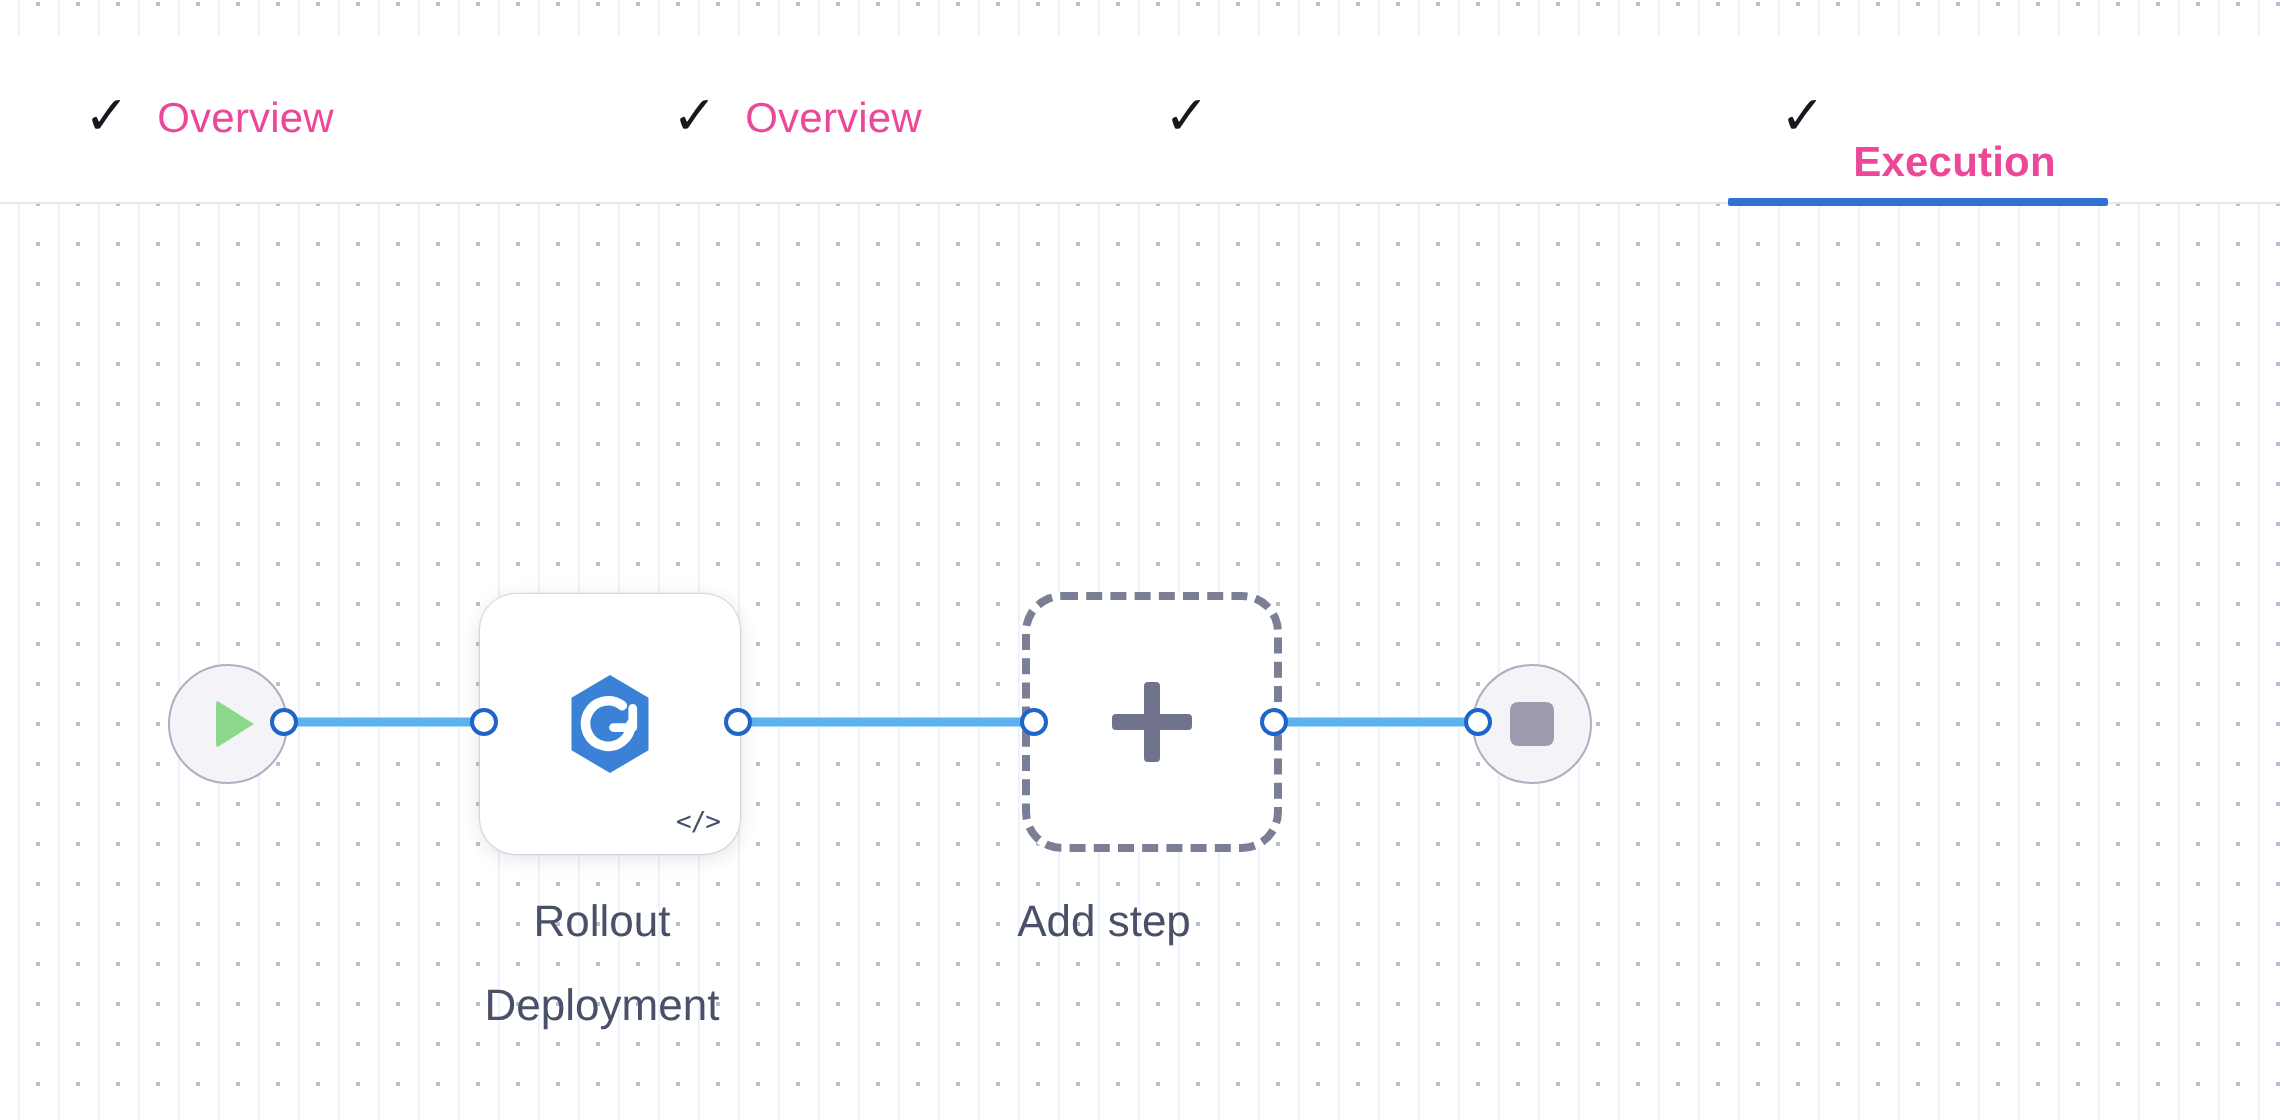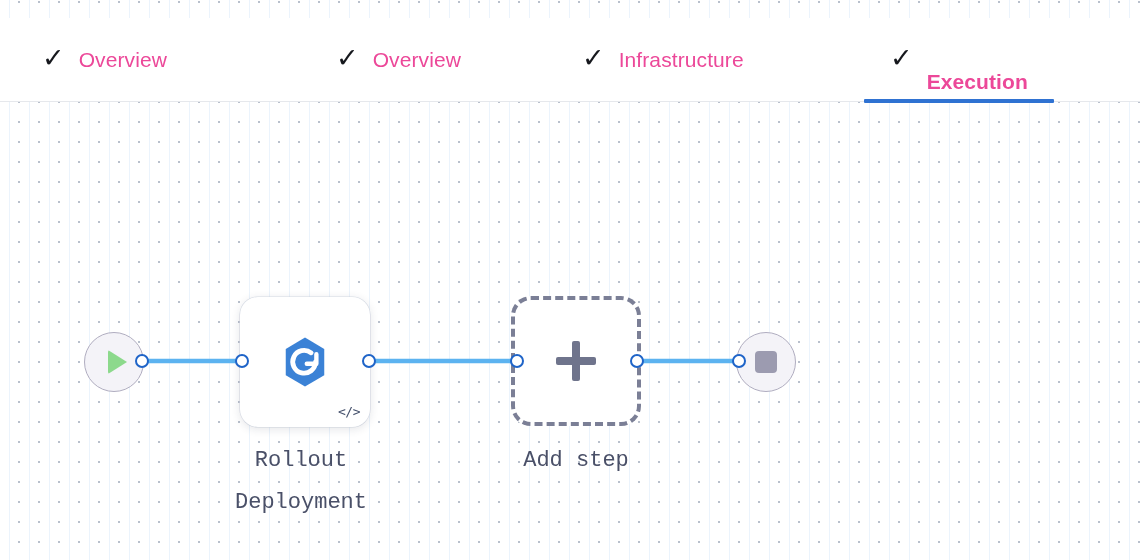--- a/index.html
+++ b/index.html
@@ -171,21 +171,20 @@
 
   
   .caption {
     position: absolute;
     text-align: center;
     font-size: 22px;
     line-height: 42px;
     color: #4a5068;
     white-space: pre-line;
     pointer-events: none;
-    font-family: Liberation Mono, monospace;
   }
 
   
   .handle {
     position: absolute;
     width: 14px; height: 14px;
     border-radius: 50%;
     background: #ffffff;
     border: 2.2px solid #1f64c8;
     z-index: 20;
@@ -227,21 +226,21 @@
   <div class="caption" style="left:200px; top:440px; width:202px;">Rollout
 Deployment</div>
 
   <div class="node" style="left:511px; top:296px;">
     <div class="add-node">
       <div class="plus-glyph"></div>
     </div>
   </div>
   <div class="handle" style="left:510px; top:354px;"></div>
   <div class="handle" style="left:630px; top:354px;"></div>
-  <div class="caption" style="left:476px; top:440px; width:200px;">Add step</div>
+  <div class="caption" style="left:452px; top:440px; width:200px;">Add step</div>
 
   <div class="node" style="left:736px; top:332px;">
     <div class="round-node">
       <div class="stop-sq"></div>
     </div>
   </div>
   <div class="handle" style="left:732px; top:354px;"></div>
 
 </div>
 
@@ -252,21 +251,20 @@
     <span class="tlabel">Overview</span>
   </div>
 
   <div class="tab" id="tab-service">
     <span class="check">✓</span>
     <span class="tlabel">Overview</span>
   </div>
 
   <div class="tab" id="tab-infrastructure">
     <span class="check">✓</span>
-    <span class="tlabel">Infrastructure</span>
   </div>
 
   <div class="tab active" id="tab-execution">
     <span class="check">✓</span>
     <span class="tlabel">Execution</span>
     <span class="tab-underline"></span>
   </div>
 
 </div>
 

